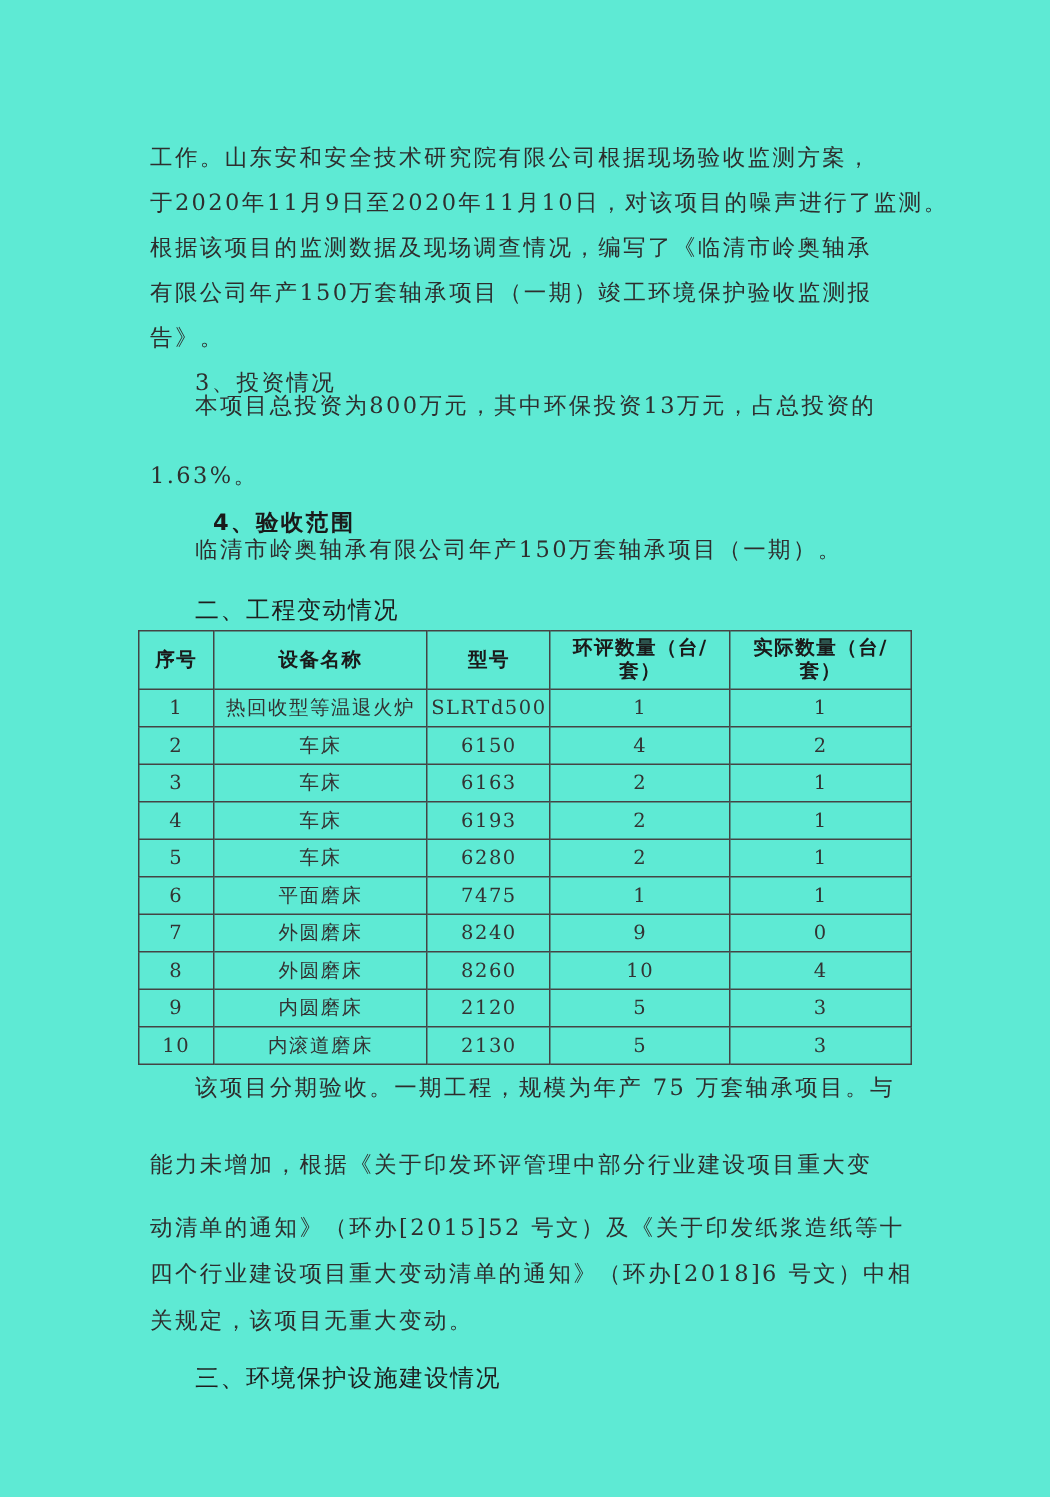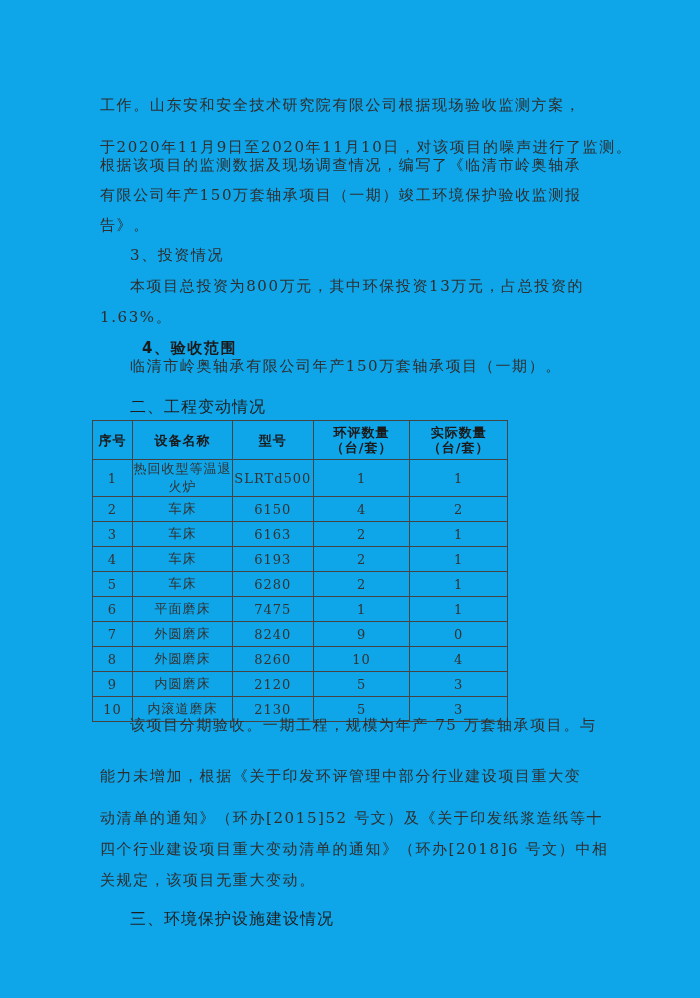--- a/index.html
+++ b/index.html
@@ -13,21 +13,21 @@
       position: relative;
       overflow: hidden;
       font-family: "DejaVu Serif", "Liberation Serif", serif;
       color: #2a2a2a;
     }
     .page {
       position: absolute;
       left: 0; top: 0;
       width: 700px;
       height: 998px;
-      background: #0ea5e9;
+      background: #5eead4;
     }
     .line {
       position: absolute;
       left: 100px;
       font-size: 15px;
       line-height: 20px;
       letter-spacing: 1.6px;
       white-space: nowrap;
       color: #2e2e2e;
     }
@@ -42,21 +42,21 @@
       font-family: "DejaVu Sans", "Liberation Sans", sans-serif;
       font-size: 16px;
       letter-spacing: 1px;
       color: #1e1e1e;
     }
 
     table.equip {
       position: absolute;
       left: 92px;
       top: 420px;
-      width: 416px;
+      width: 516px;
       border-collapse: collapse;
       font-size: 13px;
       color: #333;
     }
     table.equip th, table.equip td {
       border: 1.5px solid #444;
       text-align: center;
       padding: 0;
       vertical-align: middle;
     }
@@ -79,27 +79,27 @@
     col.c3 { width: 82px; }
     col.c4 { width: 120px; }
     col.c5 { width: 121px; }
   </style>
 </head>
 <body>
 
 <div class="page">
 
   <div class="line" style="top:95px;">工作。山东安和安全技术研究院有限公司根据现场验收监测方案，</div>
-  <div class="line" style="top:137px;">于2020年11月9日至2020年11月10日，对该项目的噪声进行了监测。</div>
+  <div class="line" style="top:125px;">于2020年11月9日至2020年11月10日，对该项目的噪声进行了监测。</div>
   <div class="line" style="top:155px;">根据该项目的监测数据及现场调查情况，编写了《临清市岭奥轴承</div>
   <div class="line" style="top:185px;">有限公司年产150万套轴承项目（一期）竣工环境保护验收监测报</div>
   <div class="line" style="top:215px;">告》。</div>
 
   <div class="line indent" style="top:245px;">3、投资情况</div>
-  <div class="line indent" style="top:276px;">本项目总投资为800万元，其中环保投资13万元，占总投资的</div>
+  <div class="line indent" style="top:260px;">本项目总投资为800万元，其中环保投资13万元，占总投资的</div>
   <div class="line" style="top:307px;">1.63%。</div>
 
   <div class="line indent bold" style="top:338px;">4、验收范围</div>
   <div class="line indent" style="top:356px;">临清市岭奥轴承有限公司年产150万套轴承项目（一期）。</div>
 
   <div class="line indent heading2" style="top:397px;">二、工程变动情况</div>
 
   <table class="equip">
     <colgroup>
       <col class="c1">

